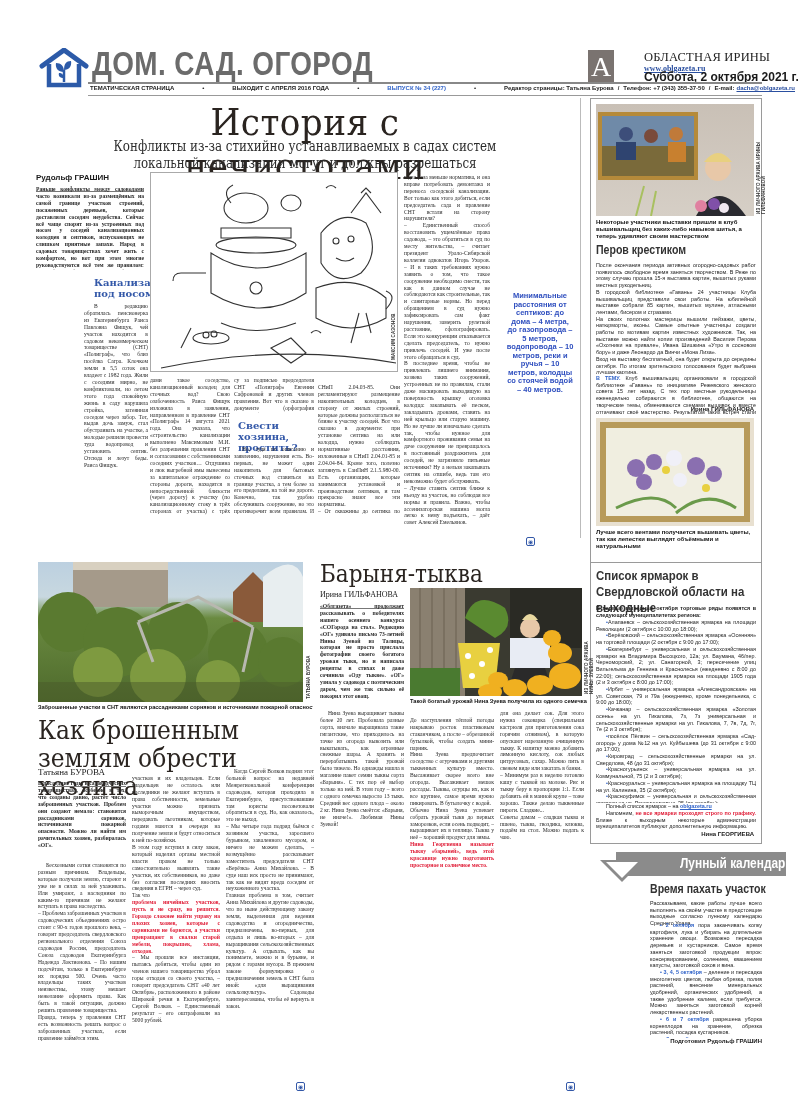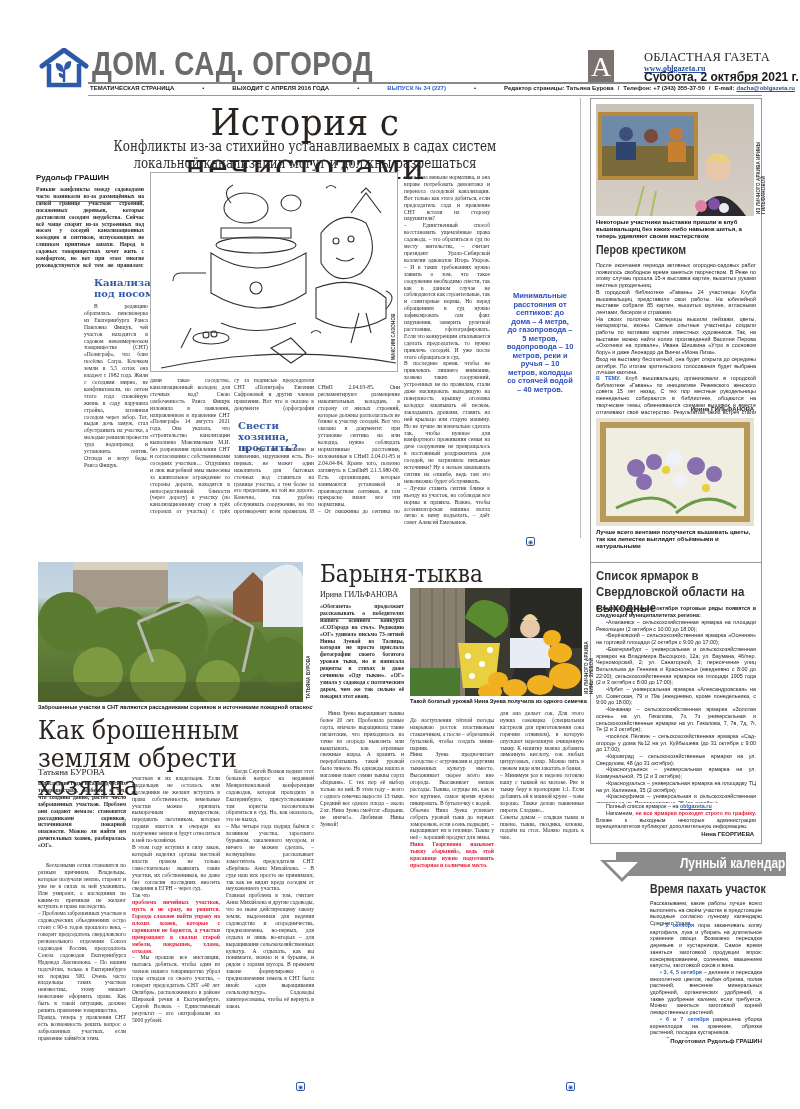--- a/index.html
+++ b/index.html
@@ -20,21 +20,21 @@
   .mast-strip { left: 90px; top: 85px; width: 674px; height: 10px; font-family: "Liberation Sans", sans-serif; font-size: 6px; font-weight: bold; display: flex; gap: 0; white-space: nowrap; color: #222; }
   .mast-strip span { margin-right: 28px; }
   .mast-strip .issue { color: #2f62c8; }
   .mast-strip .mail { color: #2a4fa0; text-decoration: underline; }
   .mast-rule2 { left: 88px; top: 95px; width: 674px; height: 1px; background: #999; }
 
   
   .main-head { left: 90px; top: 100px; width: 430px; text-align: center; font-size: 38px; color: #2a2420; letter-spacing: 0.5px; font-family: "DejaVu Serif", serif; transform: scaleX(0.9); transform-origin: center top; }
   .main-sub { left: 60px; top: 138px; width: 490px; text-align: center; font-size: 14px; line-height: 17px; color: #2c2c2c; font-family: "DejaVu Serif", serif; transform: scaleX(0.85); transform-origin: center top; }
 
-  .byline { font-family: "Liberation Sans", sans-serif; font-size: 8px; font-weight: bold; border-bottom: 1.5px solid #777; padding-bottom: 19px; }
+  .byline { font-family: "Liberation Sans", sans-serif; font-size: 8px; font-weight: bold; border-bottom: 1.5px solid #777; padding-bottom: 9px; }
   .txt { font-size: 5.6px; line-height: 6.9px; color: #2a2a2a; text-align: justify; font-family: "Liberation Serif", serif; overflow: hidden; }
   .txt.bold { font-weight: bold; }
   .sub-h { font-family: "DejaVu Serif", serif; font-weight: bold; color: #3358a8; font-size: 10px; line-height: 11px; }
   .red { color: #e0203a; font-weight: bold; }
   .blue { color: #2f62c8; font-weight: bold; }
 
   .cartoon { left: 150px; top: 172px; width: 248px; height: 200px; border: 1px solid #aaa; background: #fff; }
   .sidebar-note { left: 506px; top: 292px; width: 68px; text-align: center; font-family: "Liberation Sans", sans-serif; font-size: 7.5px; line-height: 8.5px; font-weight: bold; color: #2f4fbf; }
 
   .vertical-credit { font-family: "Liberation Sans", sans-serif; font-size: 4.5px; font-weight: bold; writing-mode: vertical-rl; transform: rotate(180deg); color: #333; letter-spacing: 0.2px; }
@@ -65,21 +65,21 @@
   <path d="M4 18 L26 2 L48 18" fill="none" stroke="#2c5aa8" stroke-width="5" stroke-linejoin="round" stroke-linecap="round"></path>
   <path d="M11 16 V37 H41 V16" fill="none" stroke="#2c5aa8" stroke-width="4.5"></path>
   <path d="M26 34 V22" stroke="#2c5aa8" stroke-width="2.5"></path>
   <path d="M26 24 C20 24 17 20 18 15 C23 15 26 18 26 24 Z" fill="#2c5aa8"></path>
   <path d="M26 22 C31 22 34 18 33 13 C28 13 26 16 26 22 Z" fill="#2c5aa8"></path>
   <path d="M26 30 C22 30 20 28 21 25 C24 25 26 27 26 30 Z" fill="#2c5aa8"></path>
 </svg>
 <div class="abs mast-title">ДОМ. САД. ОГОРОД</div>
 
 <div class="abs a-block">А</div>
-<div class="abs og-name">ОБЛАСТНАЯ ГАЗЕТА</div>
+<div class="abs og-name">ОБЛАСТНАЯ ИРИНЫ</div>
 <div class="abs og-url">www.oblgazeta.ru</div>
 <div class="abs og-date">Суббота, 2 октября 2021 г.</div>
 
 <div class="abs mast-rule"></div>
 <div class="abs mast-strip">
   <span>ТЕМАТИЧЕСКАЯ СТРАНИЦА</span>
   <span>•</span>
   <span>ВЫХОДИТ С АПРЕЛЯ 2016 ГОДА</span>
   <span>•</span>
   <span class="issue">ВЫПУСК № 34 (227)</span>

